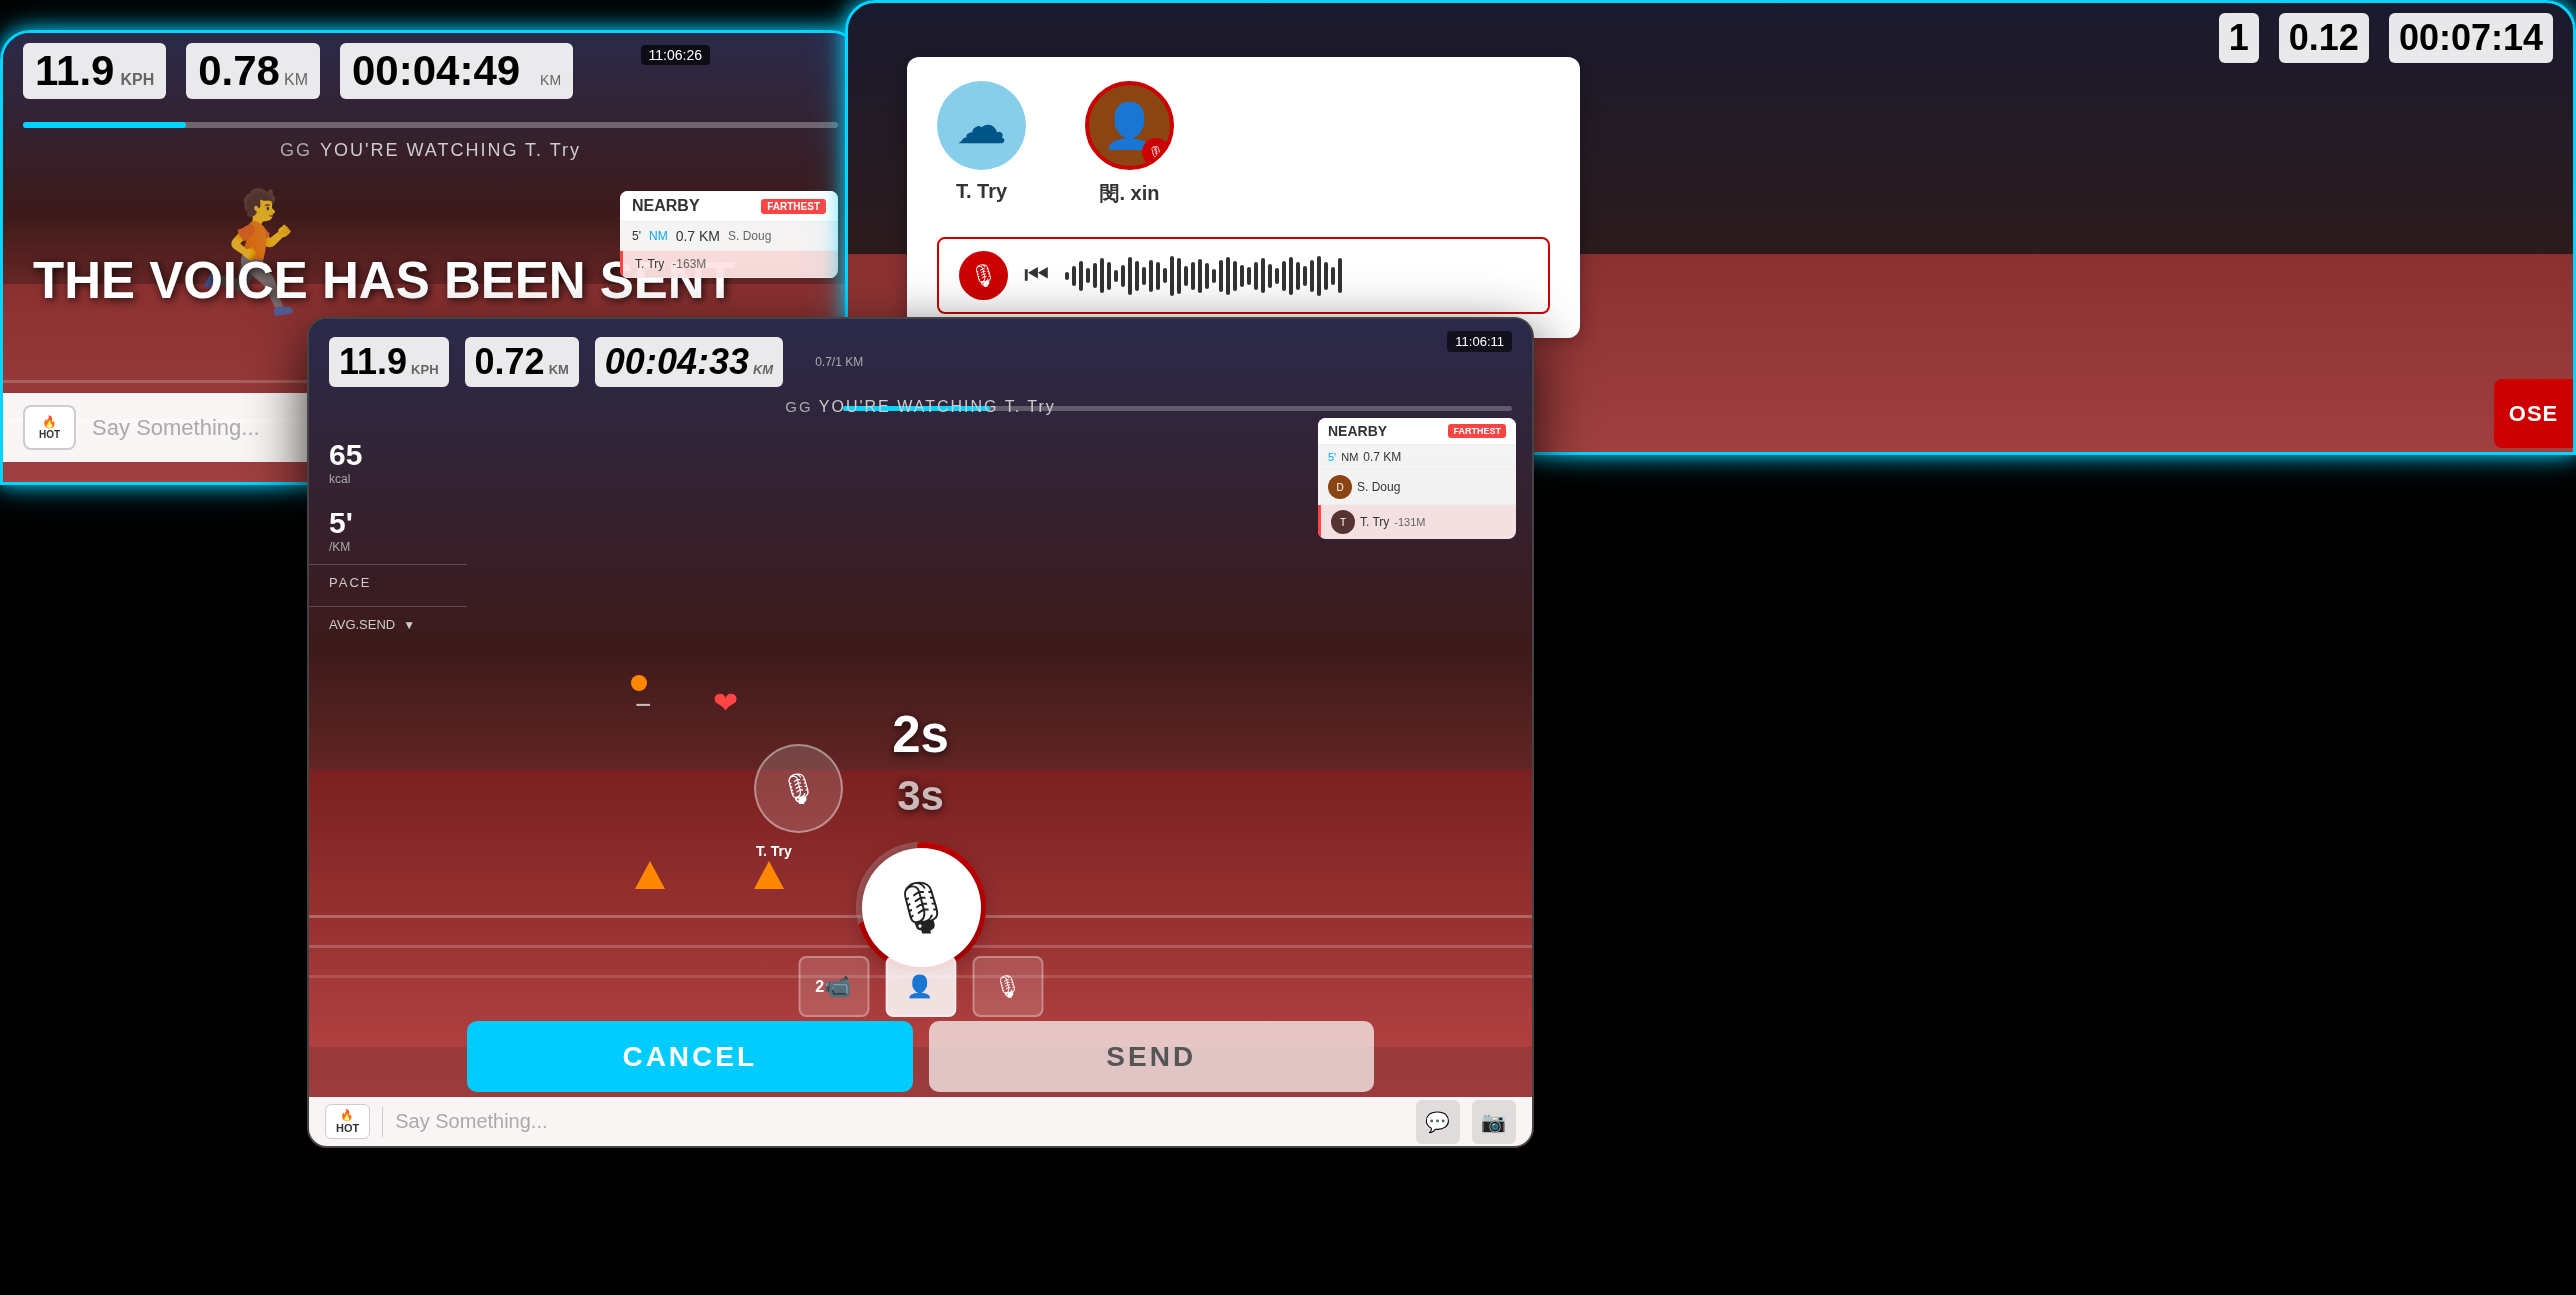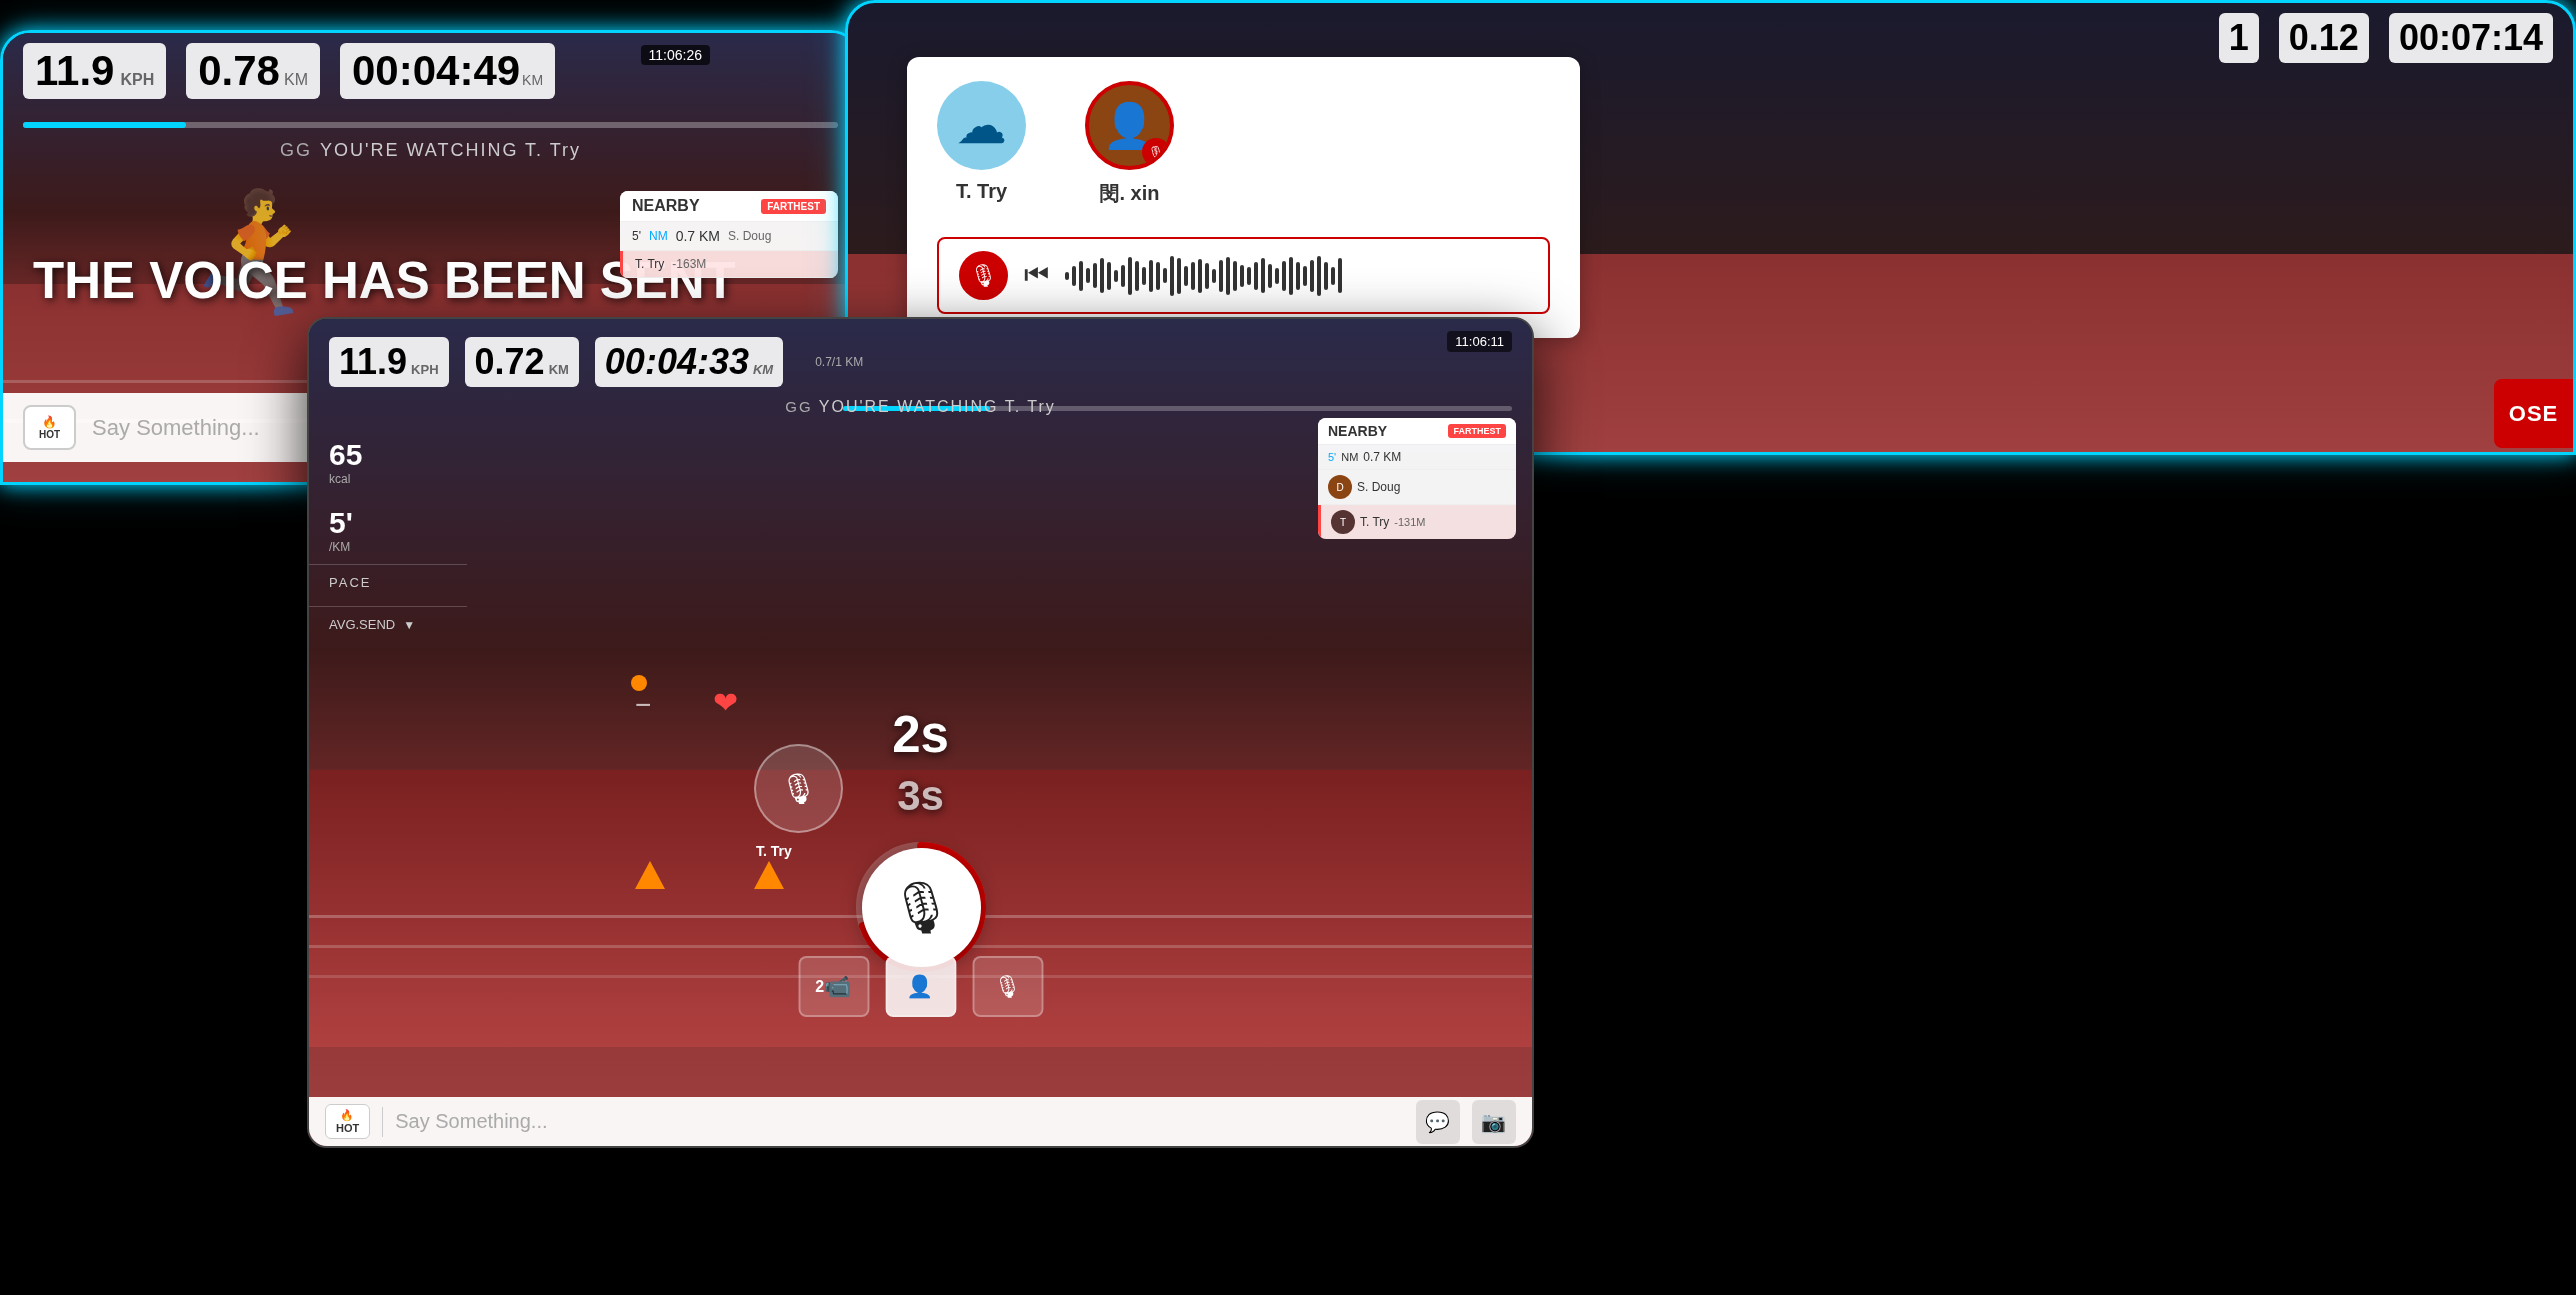--- a/index.html
+++ b/index.html
@@ -88,21 +88,21 @@
       font-size: 16px;
       color: #666;
     }
 
     .time-box {
       background: rgba(255,255,255,0.9);
       border-radius: 6px;
       padding: 4px 12px;
       display: flex;
       align-items: baseline;
-      gap: 2px;
+      gap: 20px;
     }
 
     .time-value {
       font-size: 42px;
       font-weight: 900;
       color: #000;
     }
 
     .time-sub {
       font-size: 14px;
@@ -977,20 +977,24 @@
       <span>📹</span>
     </div>
     <div class="action-btn white-bg">
       <span>👤</span>
     </div>
     <div class="action-btn">
       <span>🎙</span>
     </div>
   </div>
 
+  <div class="cancel-send-row">
+    <div class="cancel-btn">CANCEL</div>
+    <div class="send-btn">SEND</div>
+  </div>
 
   <div class="nearby-panel-main">
     <div style="background:#fff;padding:5px 10px;font-size:14px;font-weight:bold;color:#333;border-bottom:1px solid #eee;display:flex;justify-content:space-between;align-items:center;">
       <span>NEARBY</span>
       <span style="background:#ff4444;color:#fff;font-size:9px;padding:2px 5px;border-radius:3px;">FARTHEST</span>
     </div>
     <div style="padding:5px 10px;border-bottom:1px solid #eee;font-size:12px;color:#333;display:flex;gap:5px;align-items:center;">
       <span style="color:#00aaff;font-size:11px;">5'</span>
       <span style="font-size:11px;">NM</span>
       <span>0.7 KM</span>

